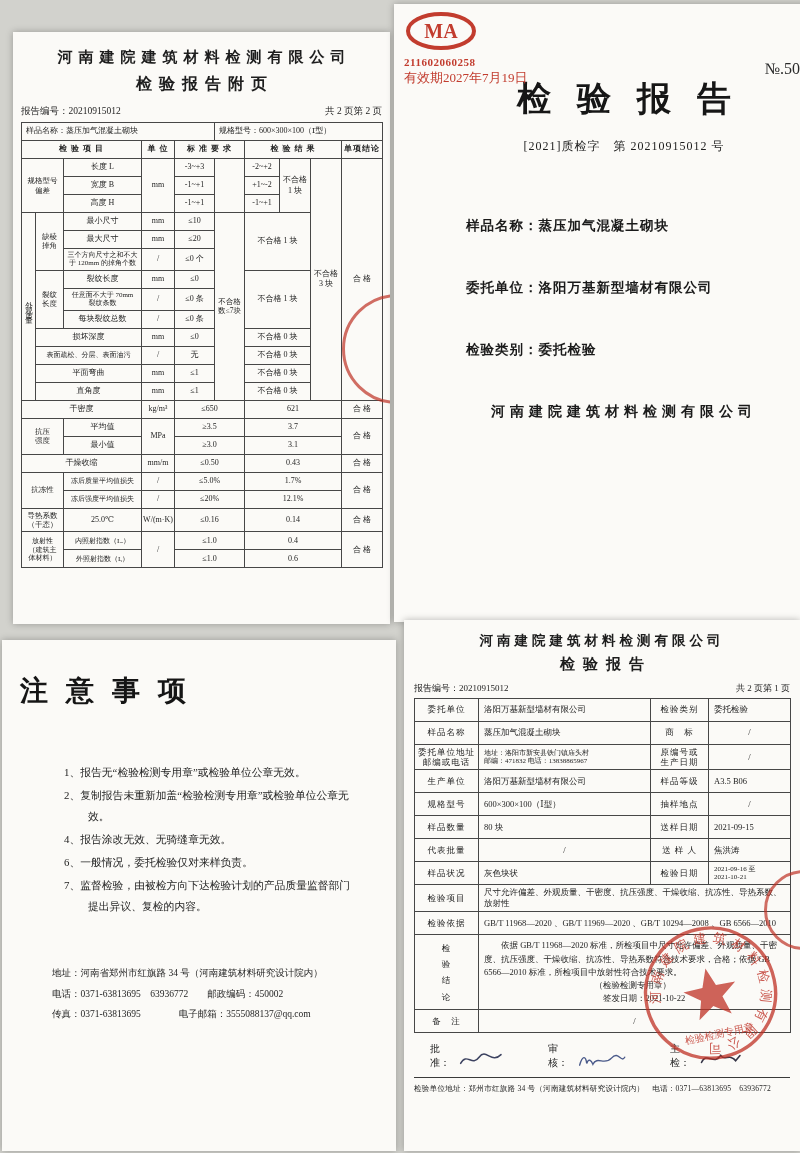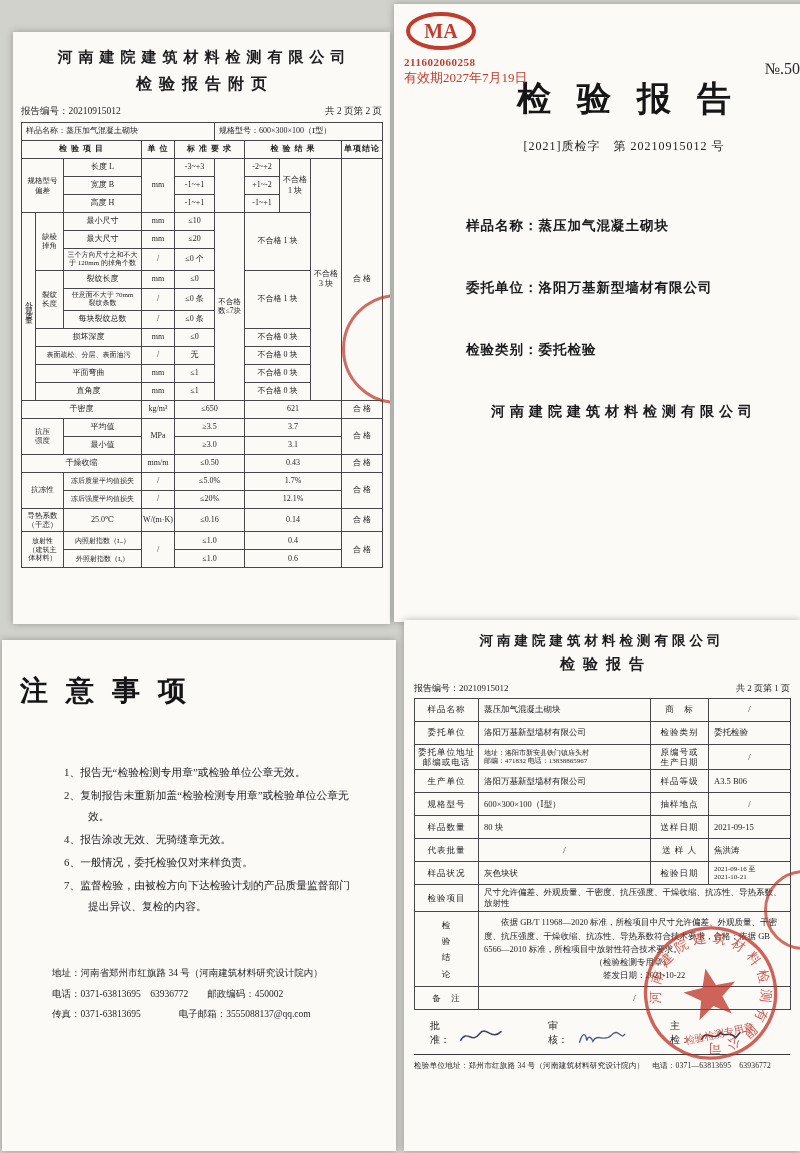--- a/index.html
+++ b/index.html
@@ -326,30 +326,30 @@
   <div class="tbl-wrap info">
       <table>
         <colgroup>
           <col style="width: 64px;">
           <col style="width: 172px;">
           <col style="width: 58px;">
           <col style="width: 82px;">
         </colgroup>
         <tbody>
           <tr>
-            <td class="lbl">样品名称</td>
-            <td class="left">蒸压加气混凝土砌块</td>
-            <td class="lbl">商　标</td>
-            <td>/</td>
-          </tr>
-          <tr>
             <td class="lbl">委托单位</td>
             <td class="left">洛阳万基新型墙材有限公司</td>
             <td class="lbl">检验类别</td>
             <td class="left">委托检验</td>
+          </tr>
+          <tr>
+            <td class="lbl">样品名称</td>
+            <td class="left">蒸压加气混凝土砌块</td>
+            <td class="lbl">商　标</td>
+            <td>/</td>
           </tr>
           <tr>
             <td class="lbl tiny">委托单位地址
 邮编或电话</td>
             <td class="left tiny">地址：洛阳市新安县铁门镇庙头村
 邮编：471832 电话：13838865967</td>
             <td class="lbl tiny">原编号或
 生产日期</td>
             <td>/</td>
           </tr>
@@ -380,20 +380,24 @@
           <tr>
             <td class="lbl">样品状况</td>
             <td class="left">灰色块状</td>
             <td class="lbl">检验日期</td>
             <td class="left tiny">2021-09-16 至
 2021-10-21</td>
           </tr>
           <tr>
             <td class="lbl">检验项目</td>
             <td colspan="3" class="left">尺寸允许偏差、外观质量、干密度、抗压强度、干燥收缩、抗冻性、导热系数、放射性</td>
+          </tr>
+          <tr>
+            <td class="lbl">检验依据</td>
+            <td colspan="3" class="left">GB/T 11968—2020 、GB/T 11969—2020 、GB/T 10294—2008 、GB 6566—2010</td>
           </tr>
           <tr>
             <td class="lbl pre">检
 验
 结
 论</td>
             <td colspan="3" class="left concl">　　依据 GB/T 11968—2020 标准，所检项目中尺寸允许偏差、外观质量、干密度、抗压强度、干燥收缩、抗冻性、导热系数符合技术要求，合格；依据 GB 6566—2010 标准，所检项目中放射性符合技术要求。
 　　　　　　　　　　　　　（检验检测专用章）
 　　　　　　　　　　　　　　签发日期：2021-10-22</td>
           </tr>

